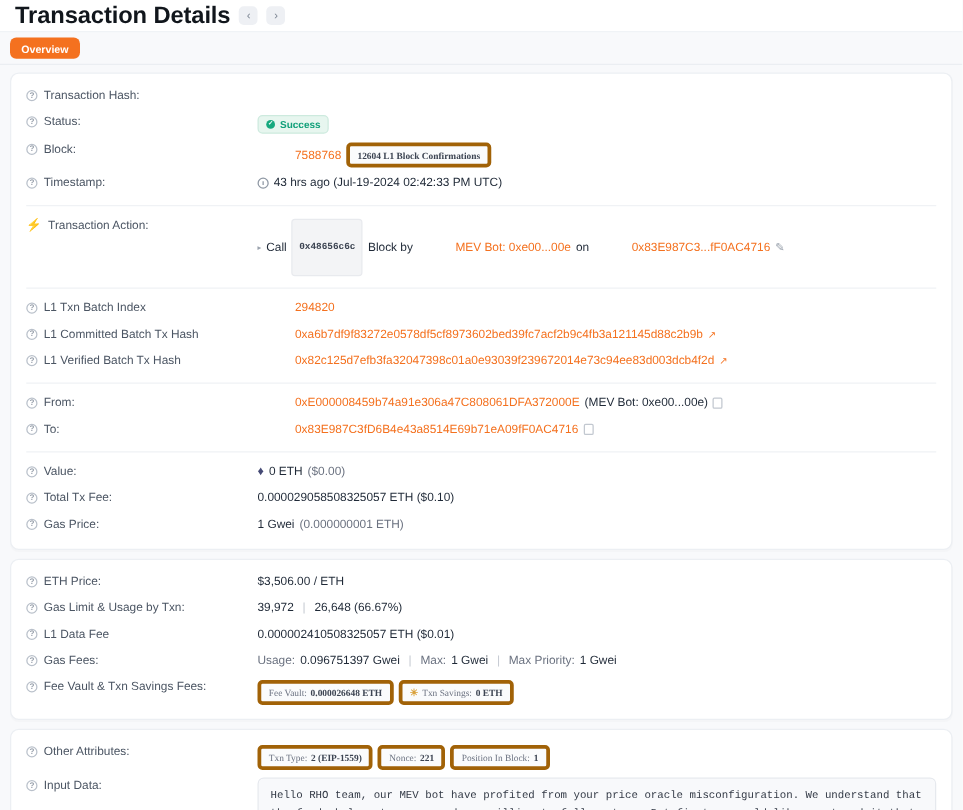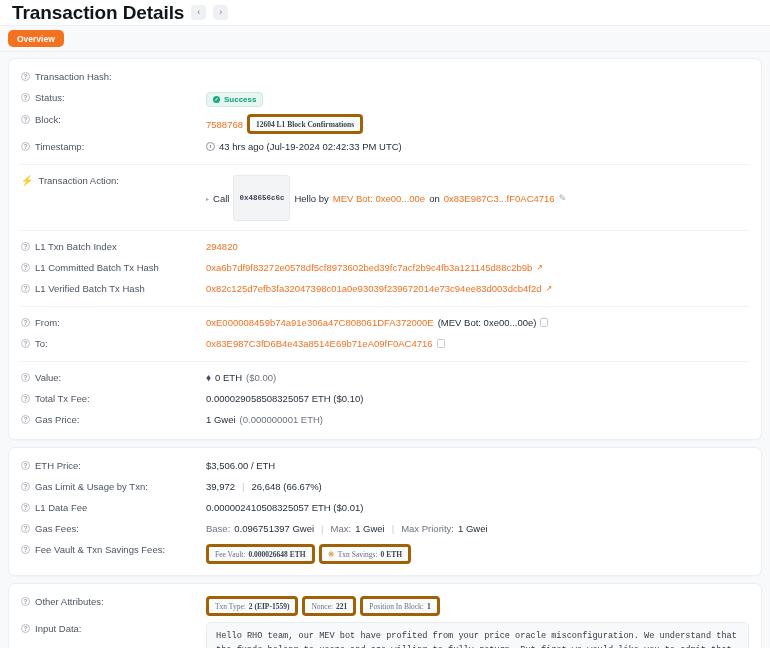--- a/index.html
+++ b/index.html
@@ -119,21 +119,21 @@
     font-size: 7.5px; font-weight: bold; padding: 2.5px 6px;
     white-space: nowrap;
     font-family: Liberation Serif, serif;
   }
   .pill-gray .lt { font-weight: normal; color: #6b7280; }
   .code-pill {
     background: #f3f4f6; border: 1px solid #e8eaee; border-radius: 3px;
     font-size: 7.5px; font-weight: bold; color: #3c4452;
     padding: 18px 5px; font-family: "Liberation Mono", monospace;
   }
-  .orange-link { color: #f4711f; cursor: pointer; text-decoration: none; }
+  .orange-link { color: #f4711f; cursor: pointer; text-decoration: none; margin-left: 30px; }
   .muted { color: #6b7280; }
   .strong { font-weight: normal; }
   .sep { color: #c5cad2; padding: 0 3px; }
 
   
   .input-box {
     flex: 1;
     background: #f8f9fb;
     border: 1px solid #e6e9ee;
     border-radius: 5px;
@@ -215,21 +215,21 @@
 
       <div class="row">
         <div class="row-label">
           <span class="bolt">⚡</span>
           <span>Transaction Action:</span>
         </div>
         <div class="row-val">
           <span class="tri">▸</span>
           <span>Call</span>
           <span class="code-pill">0x48656c6c</span>
-          <span>Hello by</span>
+          <span>Block by</span>
           <span class="orange-link">MEV Bot: 0xe00...00e</span>
           <span>on</span>
           <span class="orange-link">0x83E987C3...fF0AC4716</span>
           <span class="pencil">✎</span>
         </div>
       </div>
 
       <div class="divider"></div>
 
       <div class="row">
@@ -360,21 +360,21 @@
         </div>
       </div>
 
 
       <div class="row">
         <div class="row-label">
           <span class="qm">?</span>
           <span>Gas Fees:</span>
         </div>
         <div class="row-val">
-          <span class="muted">Base:</span>
+          <span class="muted">Usage:</span>
           <span class="strong">0.096751397 Gwei</span>
           <span class="sep">|</span>
           <span class="muted">Max:</span>
           <span class="strong">1 Gwei</span>
           <span class="sep">|</span>
           <span class="muted">Max Priority:</span>
           <span class="strong">1 Gwei</span>
         </div>
       </div>
 

